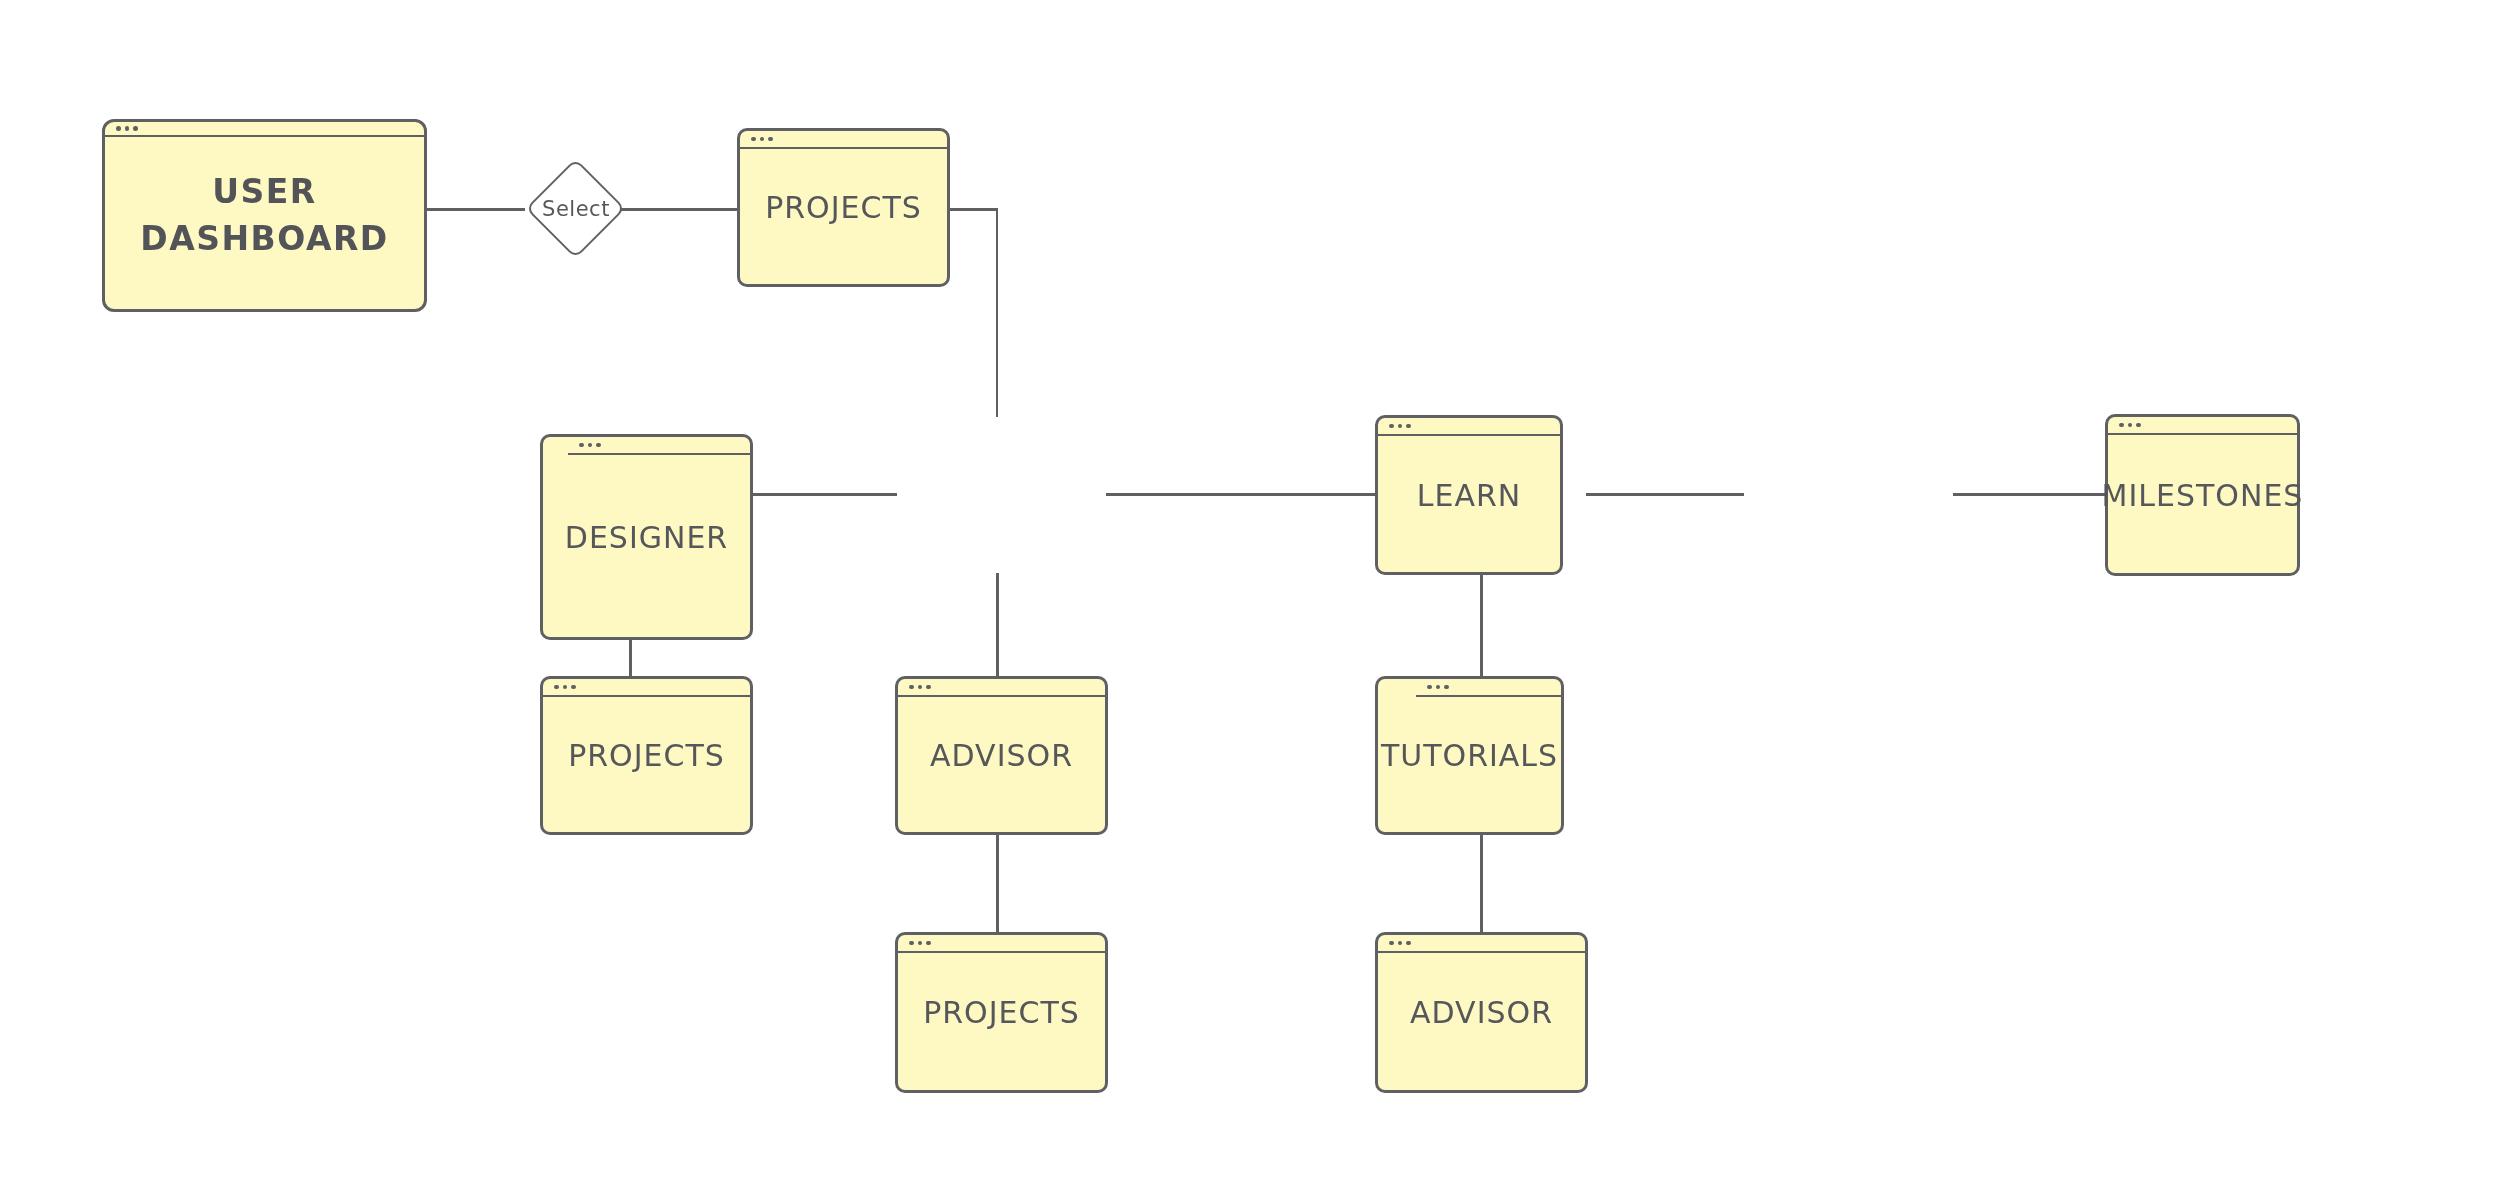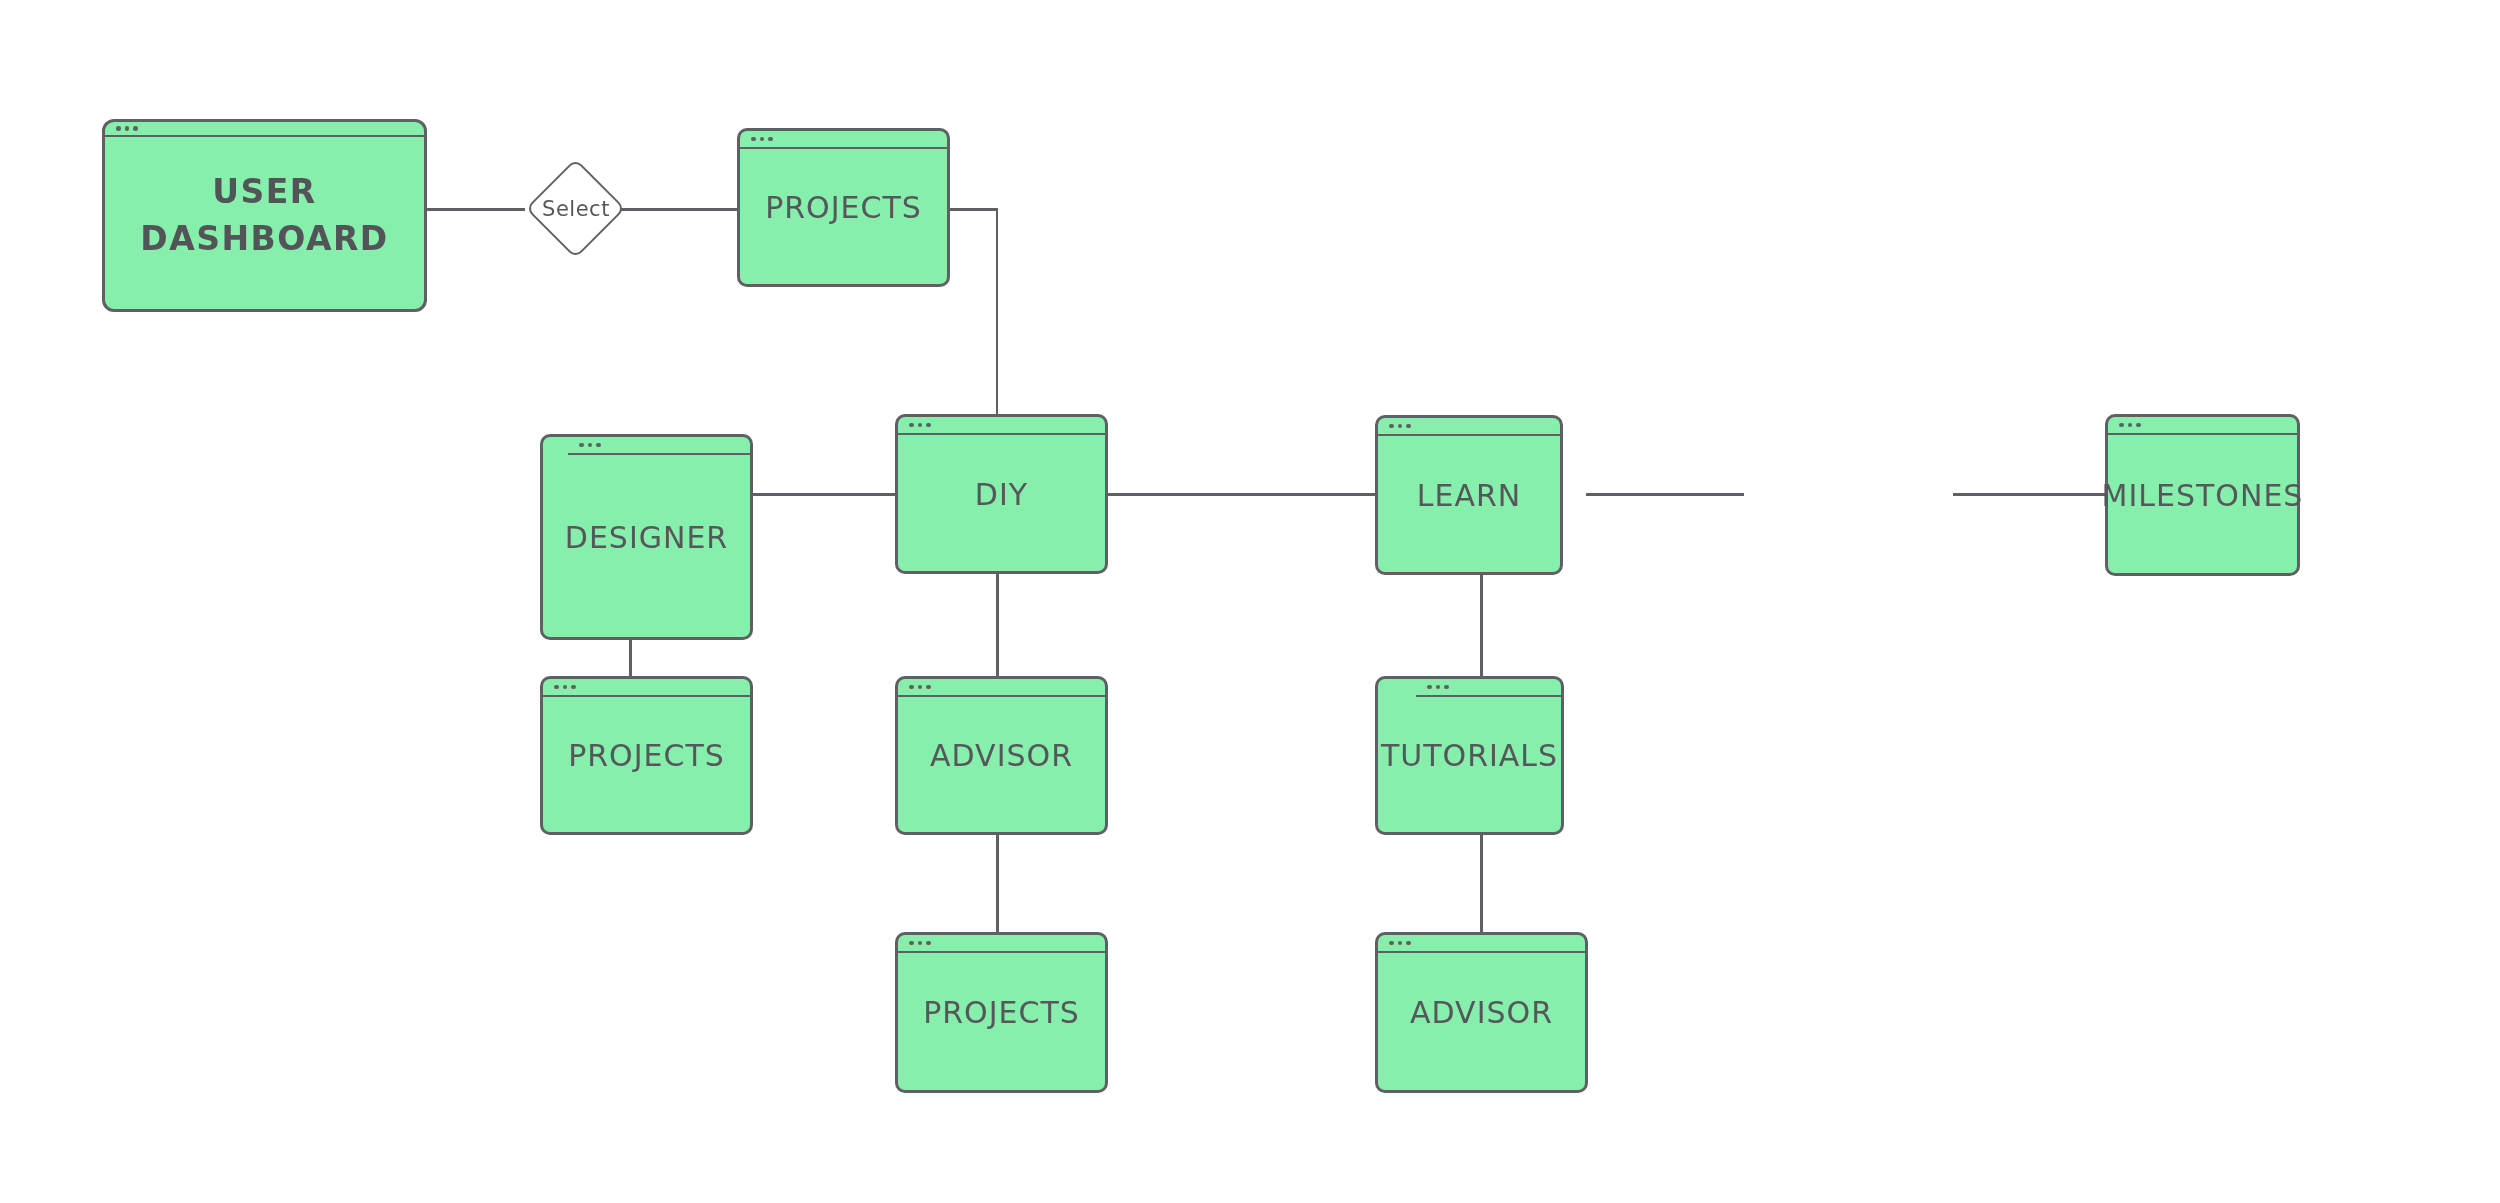--- a/index.html
+++ b/index.html
@@ -17,21 +17,21 @@
   .canvas{
     position:relative;width:2500px;height:1203px;background:var(--bg);
   }
   
   .line{position:absolute;background:var(--stroke);}
   .h-line{height:2.5px;}
   .v-line{width:2.5px;}
   
   .win{
     position:absolute;
-    background:#86efac;
+    background:#fef9c3;
     border:3px solid var(--stroke);
     border-radius:10px;
     z-index:2;
   }
   .win .titlebar{
     height:18px;
     border-bottom:2px solid var(--stroke);
     display:flex;align-items:center;
     padding-left:11px;
   }
@@ -120,30 +120,20 @@
     <div class="titlebar">
       <span class="dots">
           <i></i>
           <i></i>
           <i></i>
         </span>
     </div>
     <div class="label">DESIGNER</div>
   </div>
 
-  <div class="win" style="left:895px;top:414px;width:213px;height:160px;">
-    <div class="titlebar">
-      <span class="dots">
-          <i></i>
-          <i></i>
-          <i></i>
-        </span>
-    </div>
-    <div class="label">DIY</div>
-  </div>
 
   <div class="win" style="left:1375px;top:415px;width:188px;height:160px;">
     <div class="titlebar">
       <span class="dots">
           <i></i>
           <i></i>
           <i></i>
         </span>
     </div>
     <div class="label">LEARN</div>

